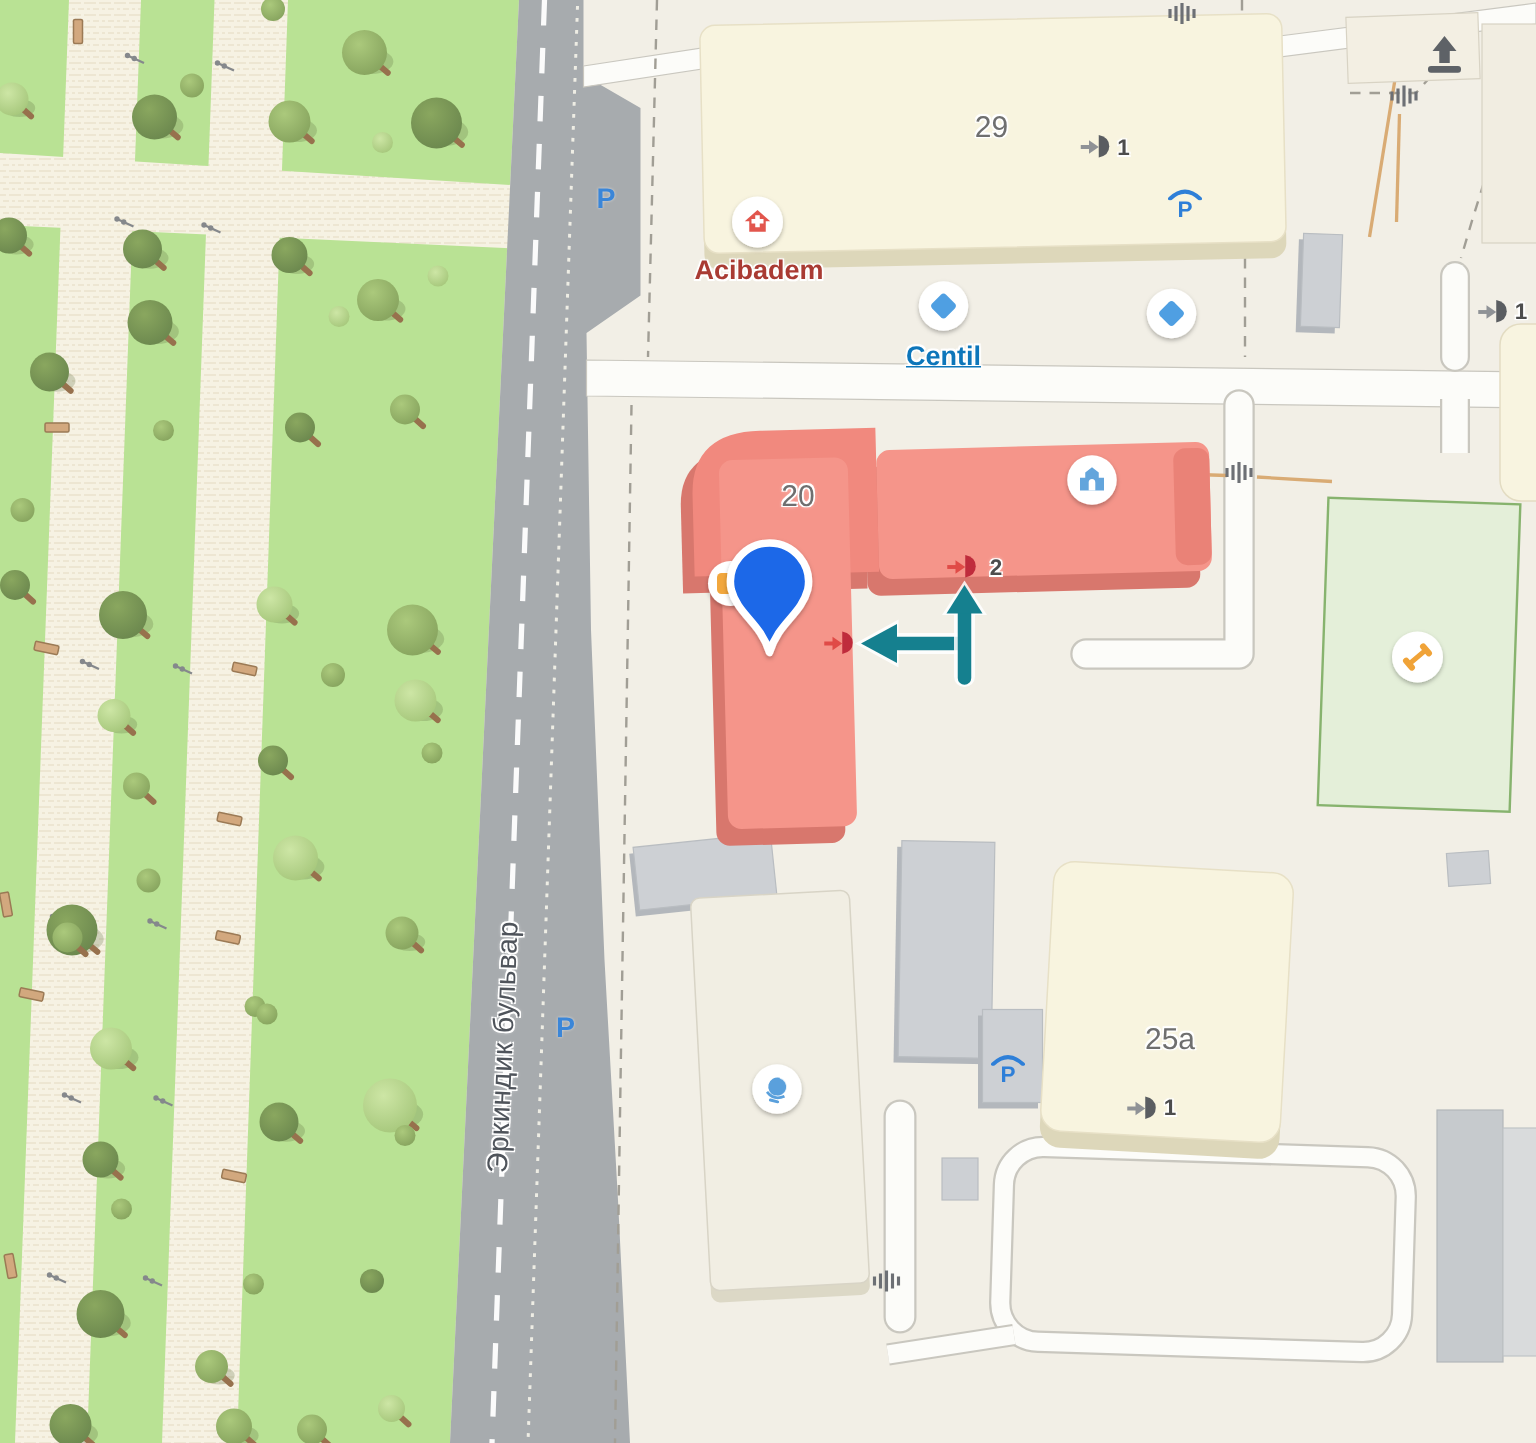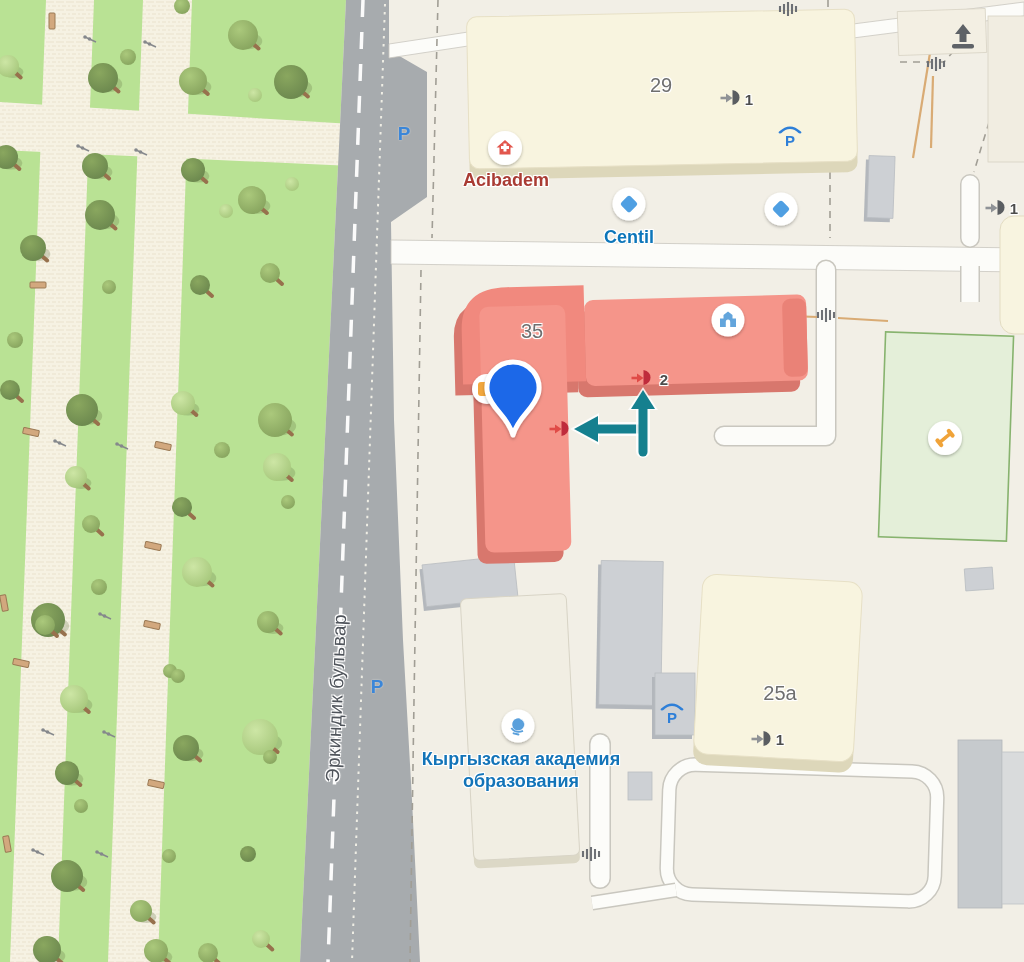--- a/index.html
+++ b/index.html
@@ -5,21 +5,21 @@
   html,body{margin:0;padding:0;background:#e8e6df;}
   #stage{position:relative;width:1024px;height:962px;overflow:hidden;
          font-family:"Liberation Sans",sans-serif;background:#fef9c3;}
   #stage svg.base{position:absolute;left:0;top:0;}
   .lbl{position:absolute;transform:translate(-50%,-50%);white-space:nowrap;line-height:1;
        text-shadow:-1px -1px 0 #fff,1px -1px 0 #fff,-1px 1px 0 #fff,1px 1px 0 #fff,0 0 3px #fff;}
   .bnum{font-size:20px;color:#6f6f6f;font-weight:400;}
   .entnum{font-size:15px;color:#4d4d4d;font-weight:700;}
   .poiname{font-weight:700;font-size:18px;}
   .acibadem{color:#a93b33;}
-  .centil{color:#0d76ba;}
+  .centil{color:#0d76ba;text-decoration:underline;}
   .academy{color:#1374b8;font-size:18px;text-align:center;line-height:22px;}
   .street{color:#4f545b;font-size:19px;letter-spacing:.5px;
           transform:translate(-50%,-50%) rotate(-87.5deg);}
   .pstreet{font-size:19px;font-weight:700;color:#3b86d8;text-shadow:0 0 2px rgba(255,255,255,.6);}
   .pcov{display:flex;flex-direction:column;align-items:center;color:#2e7fd8;
         font-weight:700;font-size:15px;text-shadow:none;}
   .pcov svg{display:block;margin-bottom:-1px;}
 </style>
 </head>
 <body>
@@ -409,21 +409,21 @@
       <rect x="5.3" y="-5" width="4.2" height="10" rx="2"></rect>
     </g>
   </g>
 
   <g transform="translate(513,388)" filter="url(#soft)">
     <path d="M-25.5,5 A26,26 0 1,1 25.5,5 C21,22 6,27 0,47 C-6,27 -21,22 -25.5,5 Z" fill="#1b67e8" stroke="#ffffff" stroke-width="5" stroke-linejoin="round"></path>
   </g>
 </svg>
 
 <div class="lbl bnum" style="left:661px;top:85px">29</div>
-<div class="lbl bnum" style="left:532px;top:331px">35</div>
+<div class="lbl bnum" style="left:532px;top:331px">20</div>
 <div class="lbl bnum" style="left:780px;top:693px">25a</div>
 <div class="lbl entnum" style="left:749px;top:99px">1</div>
 <div class="lbl entnum" style="left:664px;top:379px">2</div>
 <div class="lbl entnum" style="left:780px;top:739px">1</div>
 <div class="lbl entnum" style="left:1014px;top:208px">1</div>
 
 <div class="lbl pstreet" style="left:404px;top:133px">P</div>
 <div class="lbl pstreet" style="left:377px;top:686px">P</div>
 
 <div class="lbl pcov" style="left:790px;top:136px">
@@ -434,19 +434,15 @@
 </div>
 <div class="lbl pcov" style="left:672px;top:713px">
   <svg width="24" height="9" viewBox="0 0 24 9">
     <path d="M2,8 Q12,-1.5 22,8" fill="none" stroke="#2e7fd8" stroke-width="2.6" stroke-linecap="round"></path>
   </svg>
   <span>P</span>
 </div>
 
 <div class="lbl poiname acibadem" style="left:506px;top:180px">Acibadem</div>
 <div class="lbl poiname centil" style="left:629px;top:237px">Centil</div>
-<div class="lbl poiname academy" style="left:521px;top:770px">
-  <div>Кыргызская академия</div>
-  <div>образования</div>
+<div class="lbl street" style="left:336px;top:698px">Эркиндик бульвар</div>
+
 </div>
-<div class="lbl street" style="left:336px;top:698px">Эркиндик бульвар</div>
-
-</div>
 
 </body></html>

